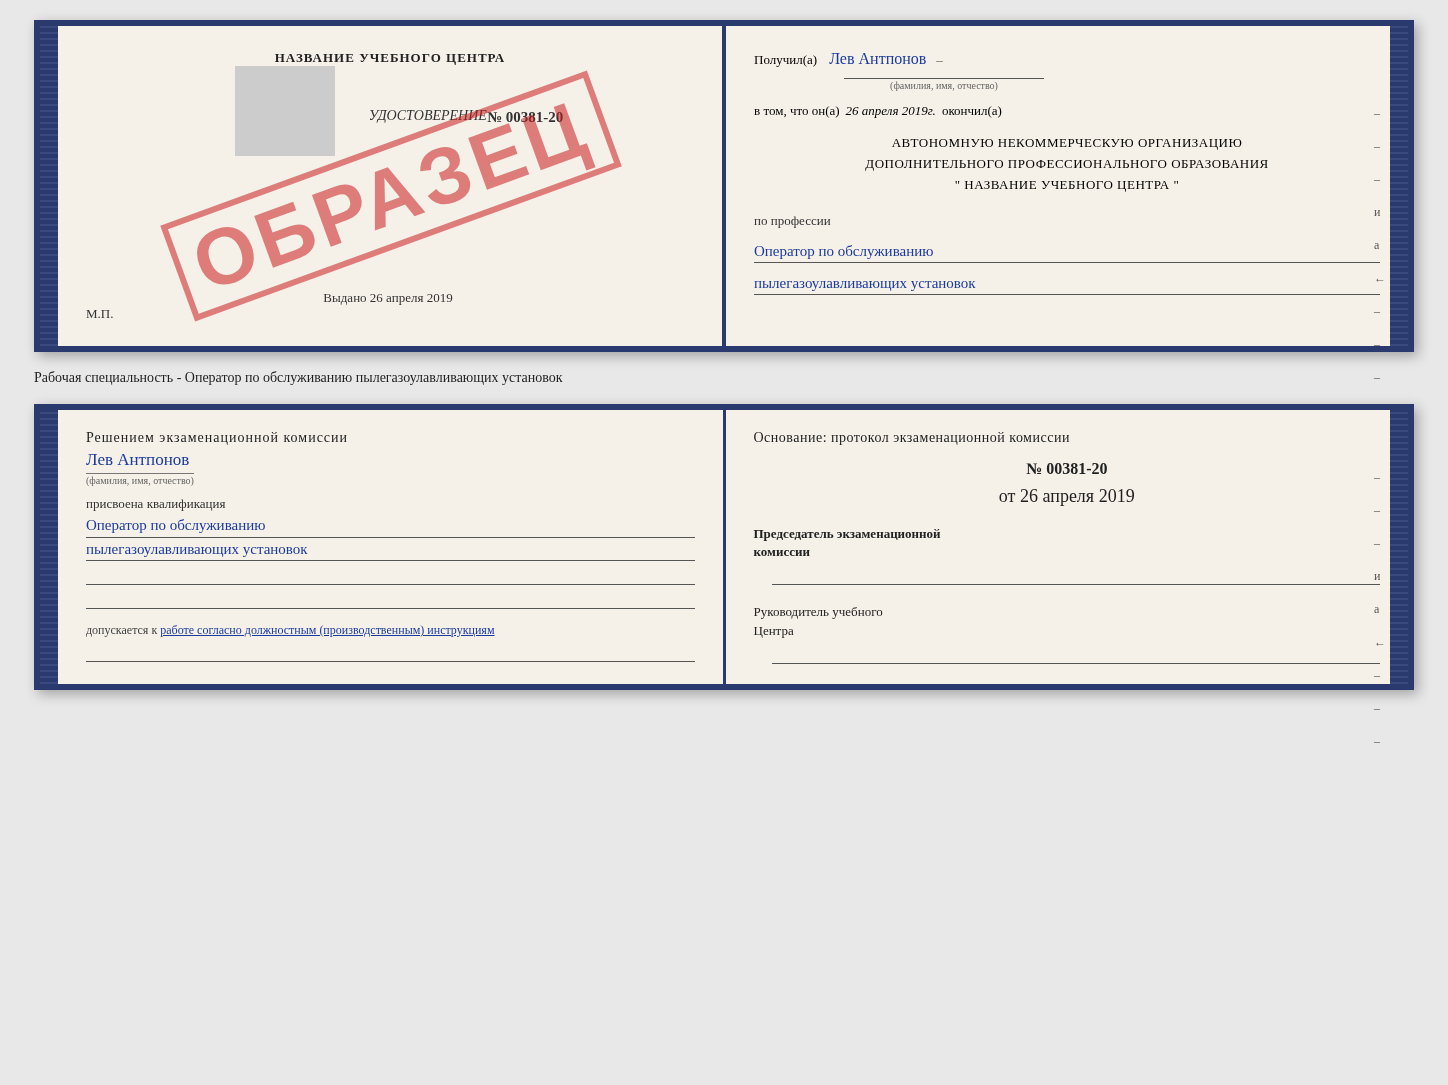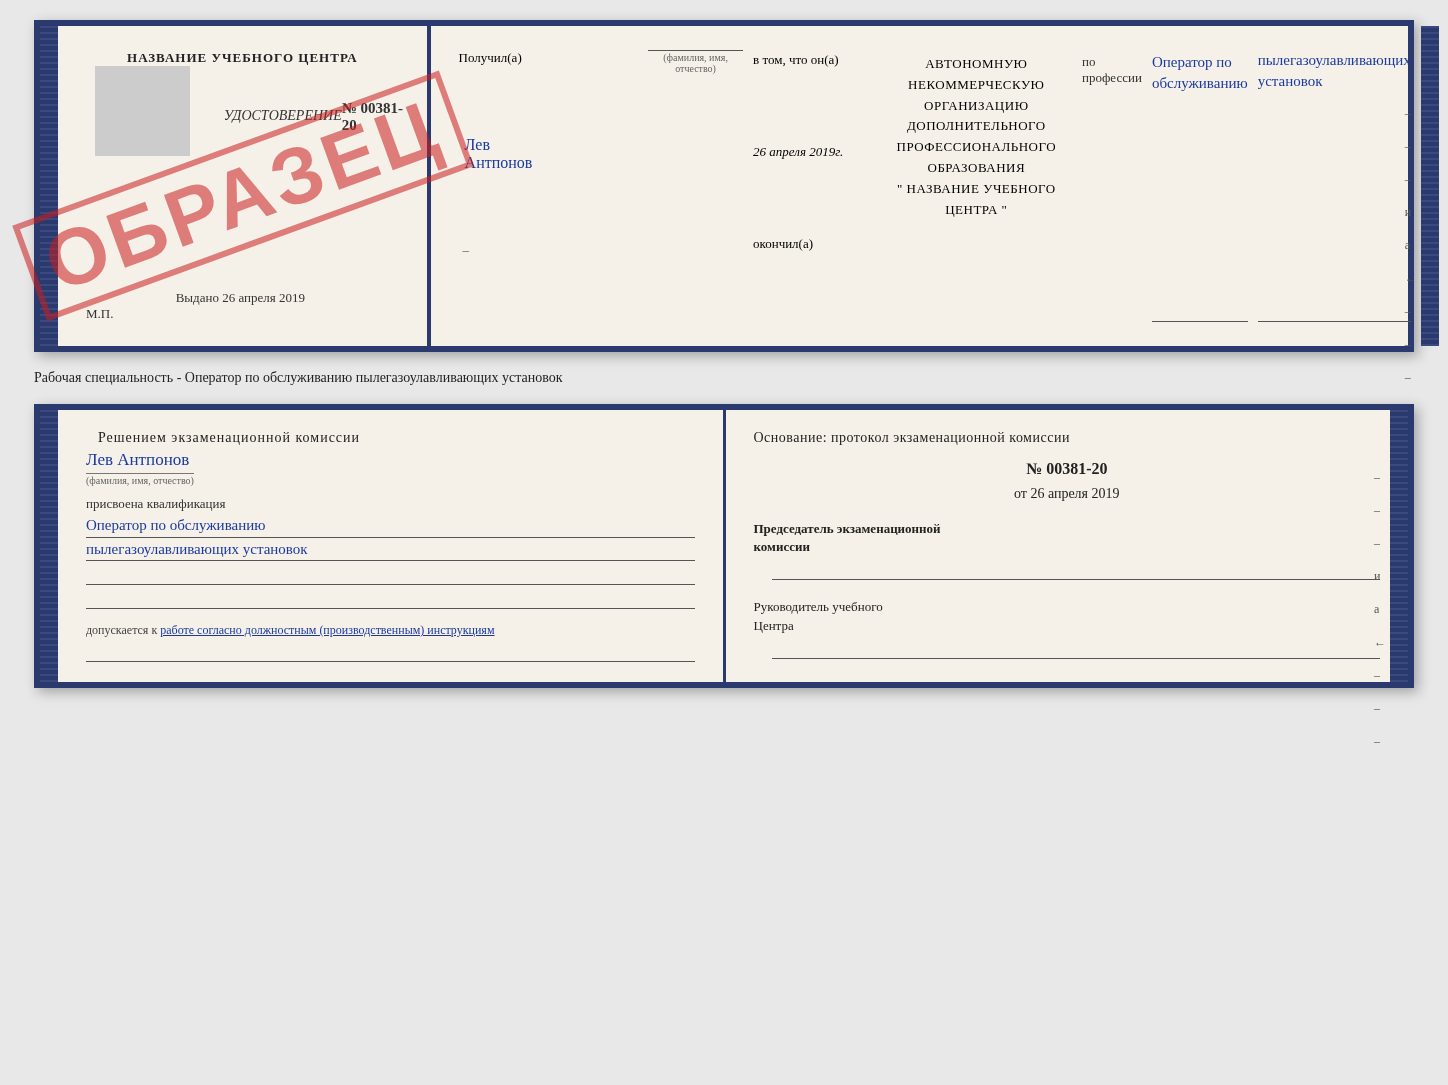--- a/index.html
+++ b/index.html
@@ -41,20 +41,21 @@
       border-right: 4px solid #2a3a6e;
       display: flex;
       flex-direction: column;
       align-items: center;
       justify-content: space-between;
       min-height: 320px;
     }
 
     .cert-right {
       display: flex;
+      flex-direction: column;
       gap: 10px;
     }
 
     
     .cert-left::before {
       content: '';
       position: absolute;
       left: 0; top: 0; bottom: 0;
       width: 18px;
       background: repeating-linear-gradient(
@@ -294,21 +295,21 @@
         0deg,
         #3a4a7e 0px, #3a4a7e 2px,
         #2a3a6e 2px, #2a3a6e 6px
       );
     }
 
     .komissia-title {
       font-size: 14px;
       letter-spacing: 1px;
       color: #222;
-      margin-left: 30px;
+      margin-left: 18px;
       margin-bottom: 4px;
     }
 
     .name-blue {
       font-family: 'Palatino Linotype', Palatino, Georgia, serif;
       font-size: 17px;
       color: #1a3a9e;
       margin-left: 18px;
     }
 
@@ -369,21 +370,21 @@
 
     .protocol-num {
       font-size: 16px;
       font-weight: bold;
       color: #222;
       text-align: center;
       margin: 8px 0;
     }
 
     .protocol-date {
-      font-size: 14px;
+      font-size: 18px;
       color: #222;
       text-align: center;
       margin-bottom: 18px;
     }
 
     .predsedatel-label {
       font-size: 13px;
       color: #222;
       margin-top: 17px;
       line-height: 1.4;

